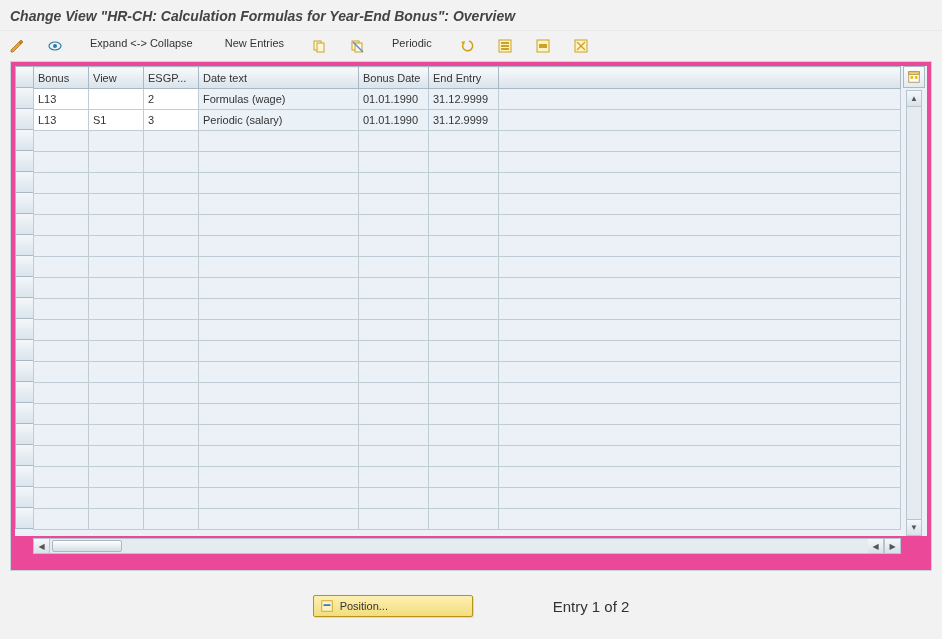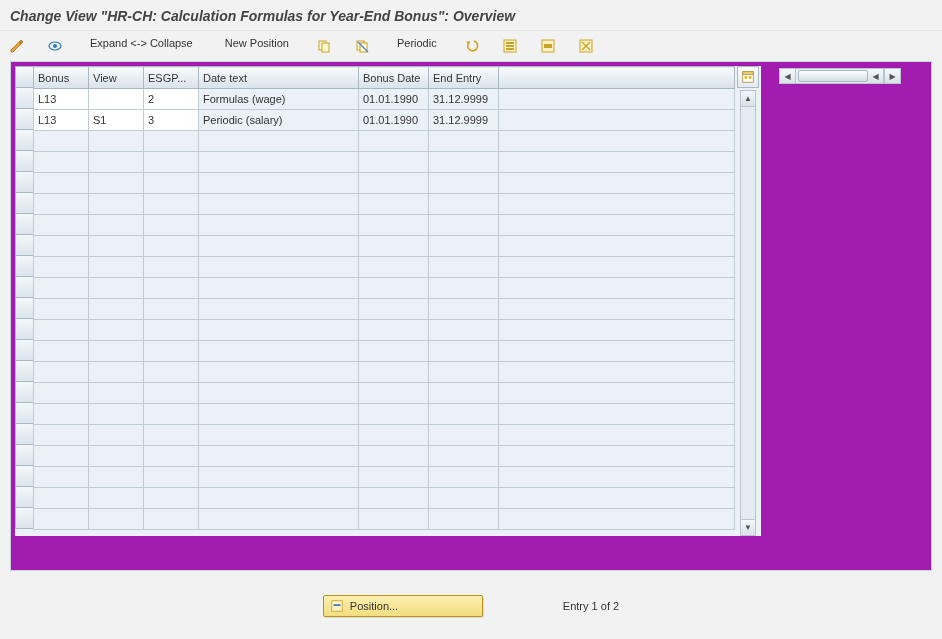--- a/index.html
+++ b/index.html
@@ -40,25 +40,25 @@
     padding: 0 6px;
     font-size: 11px;
     color: #333;
     cursor: default;
   }
   .workarea {
     margin: 0 10px;
     padding: 4px;
     border: 1px solid #c8d4dc;
     
-    background: #a21caf;
+    background: #ec4899;
     width: calc(100% - 20px);
     height: 510px;
     display: flex;
-    flex-direction: row;
+    flex-direction: column;
     position: relative;
   }
   .grid-wrap {
     display: flex;
     flex-direction: row;
     height: 470px;
     background: #ebf1f6;
   }
   .rowselect-col {
     width: 18px;
@@ -192,21 +192,21 @@
     background: linear-gradient(#fdf0b2,#f3dd7e);
     display:flex; align-items:center; gap:6px;
     padding:0 6px;
     font-size:11px;color:#333;
     box-shadow: 1px 1px 0 rgba(0,0,0,0.1);
     border-radius:2px;
   }
   .pos-btn .ic{
     width:14px;height:14px;display:flex;align-items:center;justify-content:center;
   }
-  .entry-text{font-size:11px;color:#333;}
+  .entry-text{font-size:15px;color:#333;}
 </style>
 </head>
 <body>
 
 <div class="page-title">Change View "HR-CH: Calculation Formulas for Year-End Bonus": Overview</div>
 <div class="sep"></div>
 
 <div class="toolbar">
   <span class="tb-icon">
     <svg width="16" height="16" viewBox="0 0 16 16">
@@ -214,21 +214,21 @@
         <path d="M10 4 L12 2 L14 4 L12 6 Z" fill="#d88a1e" stroke="#996515" stroke-width="0.7"></path>
       </svg>
   </span>
   <span class="tb-icon">
     <svg width="16" height="16" viewBox="0 0 16 16">
         <ellipse cx="8" cy="8" rx="6" ry="4" fill="none" stroke="#2a7ab0" stroke-width="1.2"></ellipse>
         <circle cx="8" cy="8" r="2" fill="#2a7ab0"></circle>
       </svg>
   </span>
   <span class="tb-text">Expand &lt;-&gt; Collapse</span>
-  <span class="tb-text">New Position</span>
+  <span class="tb-text">New Entries</span>
   <span class="tb-icon">
     <svg width="16" height="16" viewBox="0 0 16 16">
         <rect x="3" y="3" width="7" height="9" fill="#fff7dc" stroke="#c9a227"></rect>
         <rect x="6" y="5" width="7" height="9" fill="#fff7dc" stroke="#c9a227"></rect>
       </svg>
   </span>
   <span class="tb-icon">
     <svg width="16" height="16" viewBox="0 0 16 16">
         <rect x="3" y="3" width="7" height="9" fill="#fff7dc" stroke="#c9a227"></rect>
         <rect x="6" y="5" width="7" height="9" fill="#fff7dc" stroke="#c9a227"></rect>

